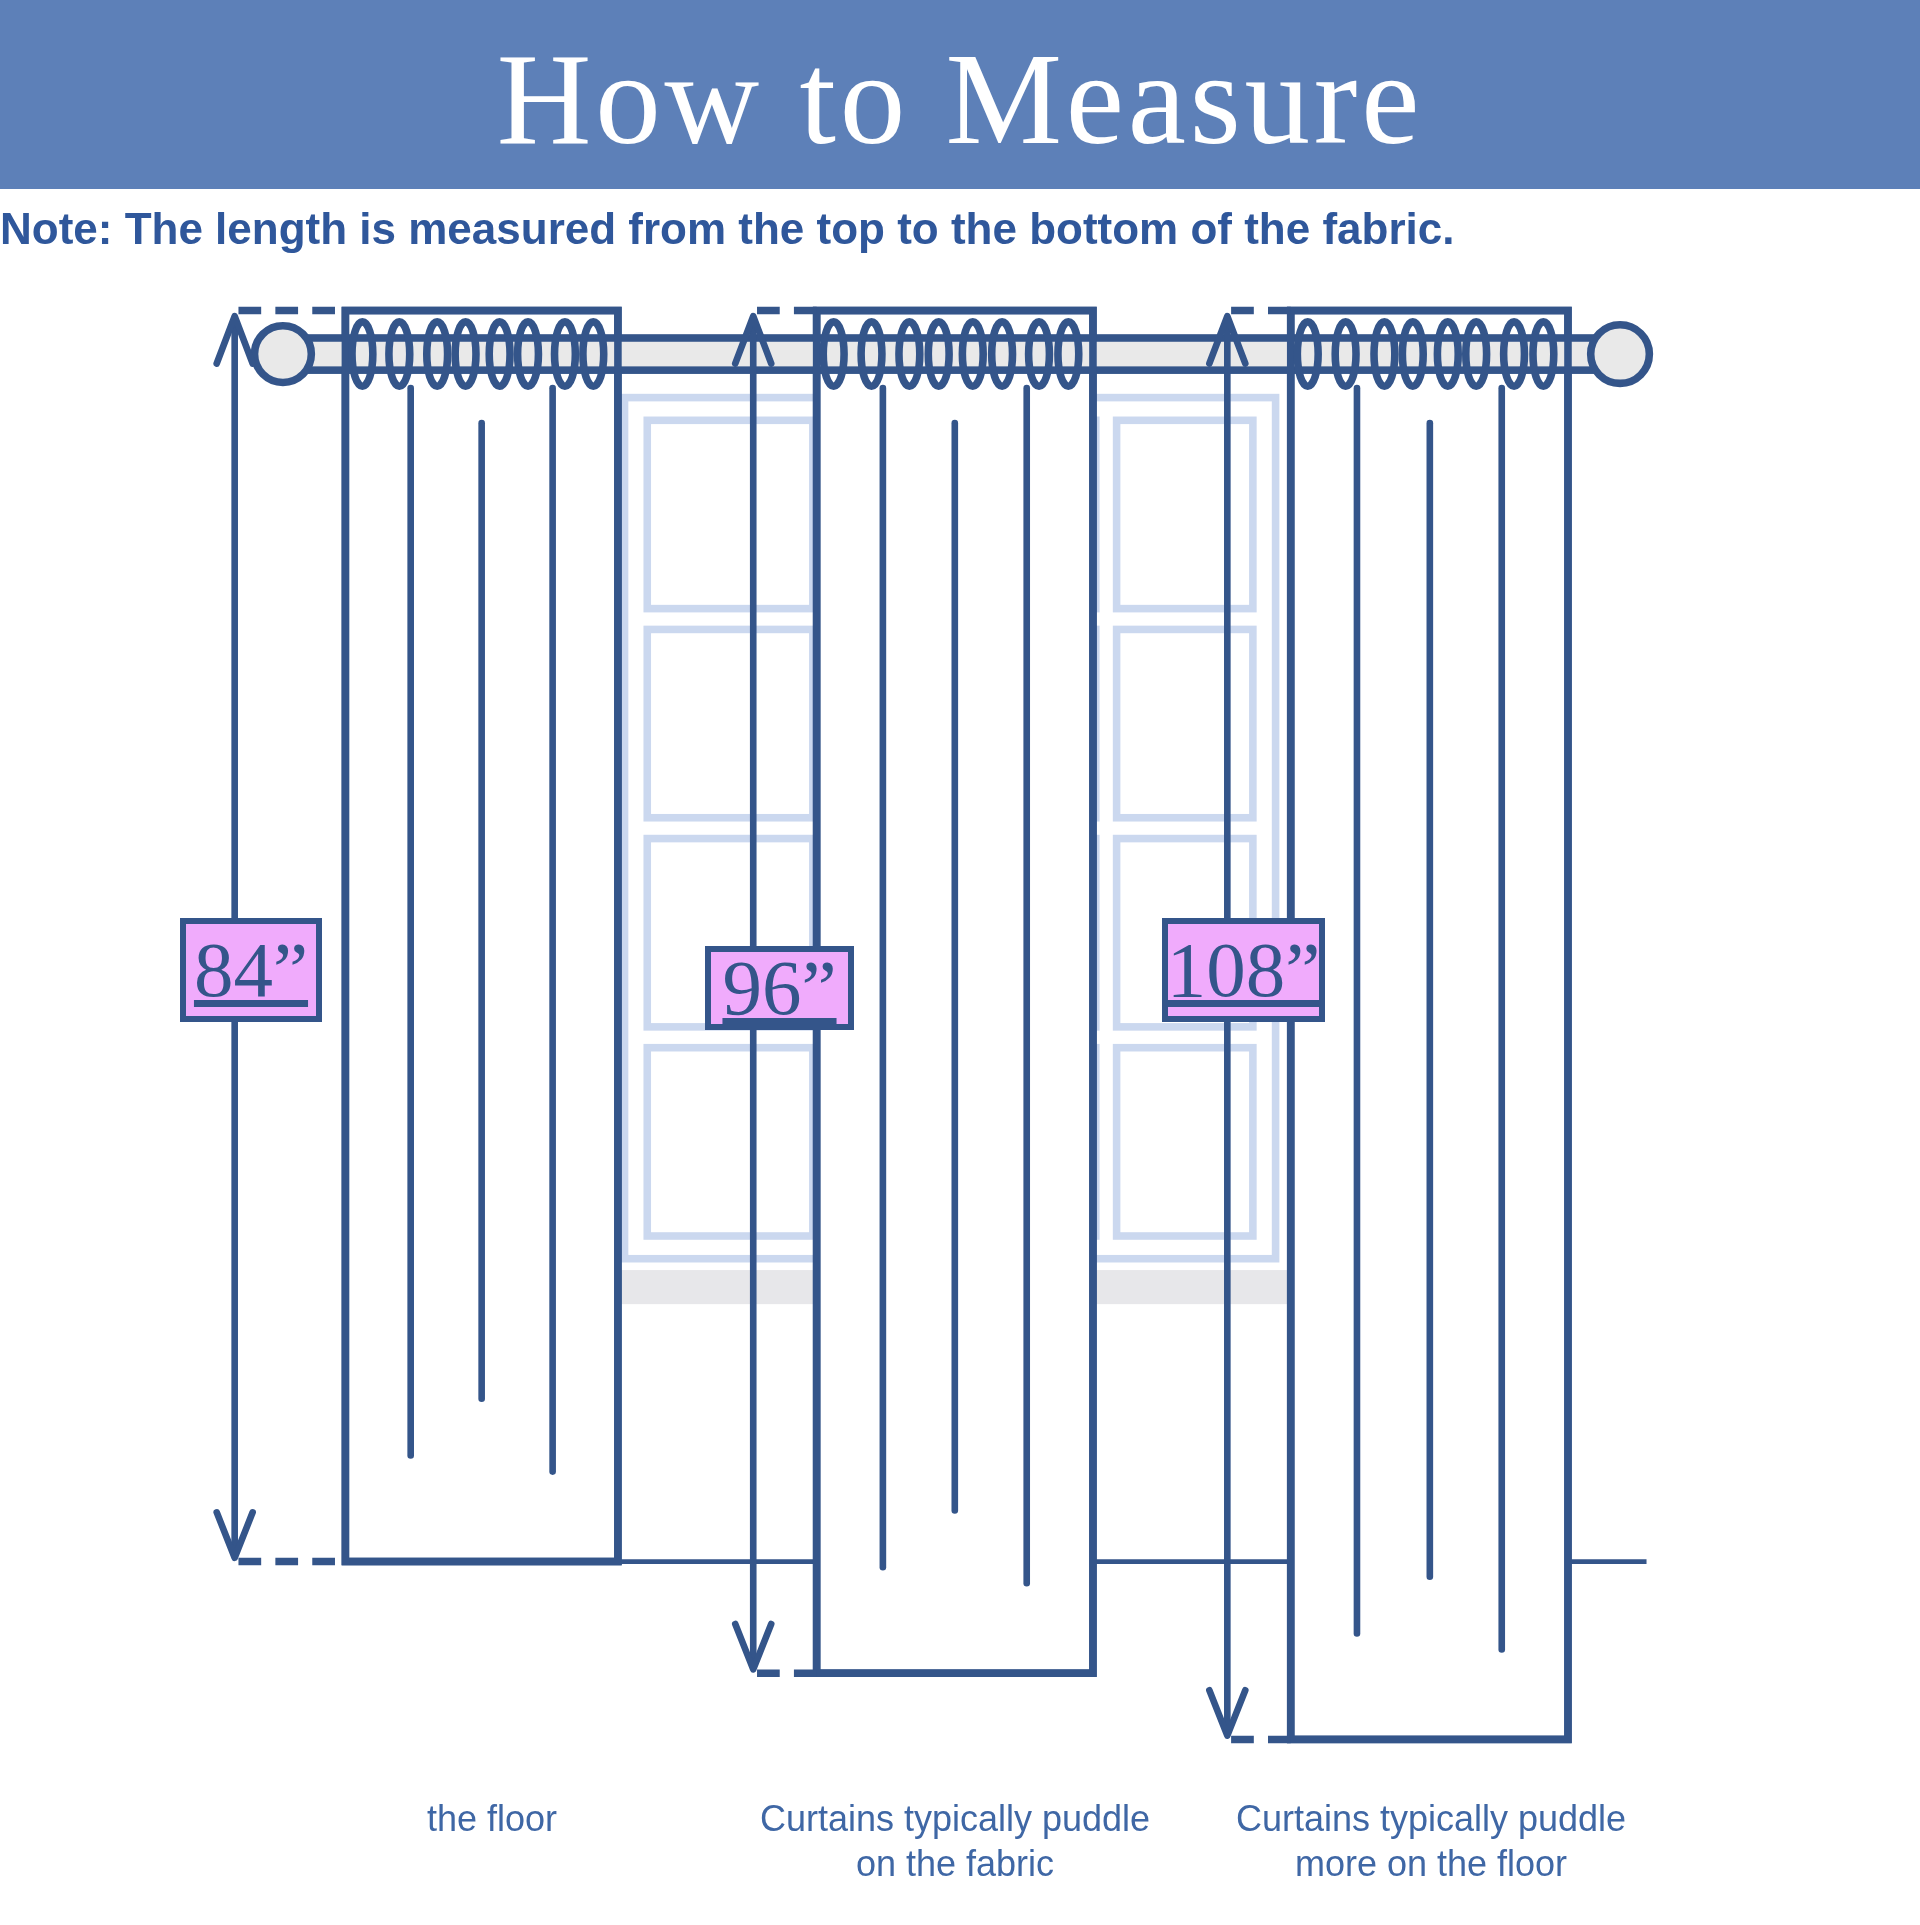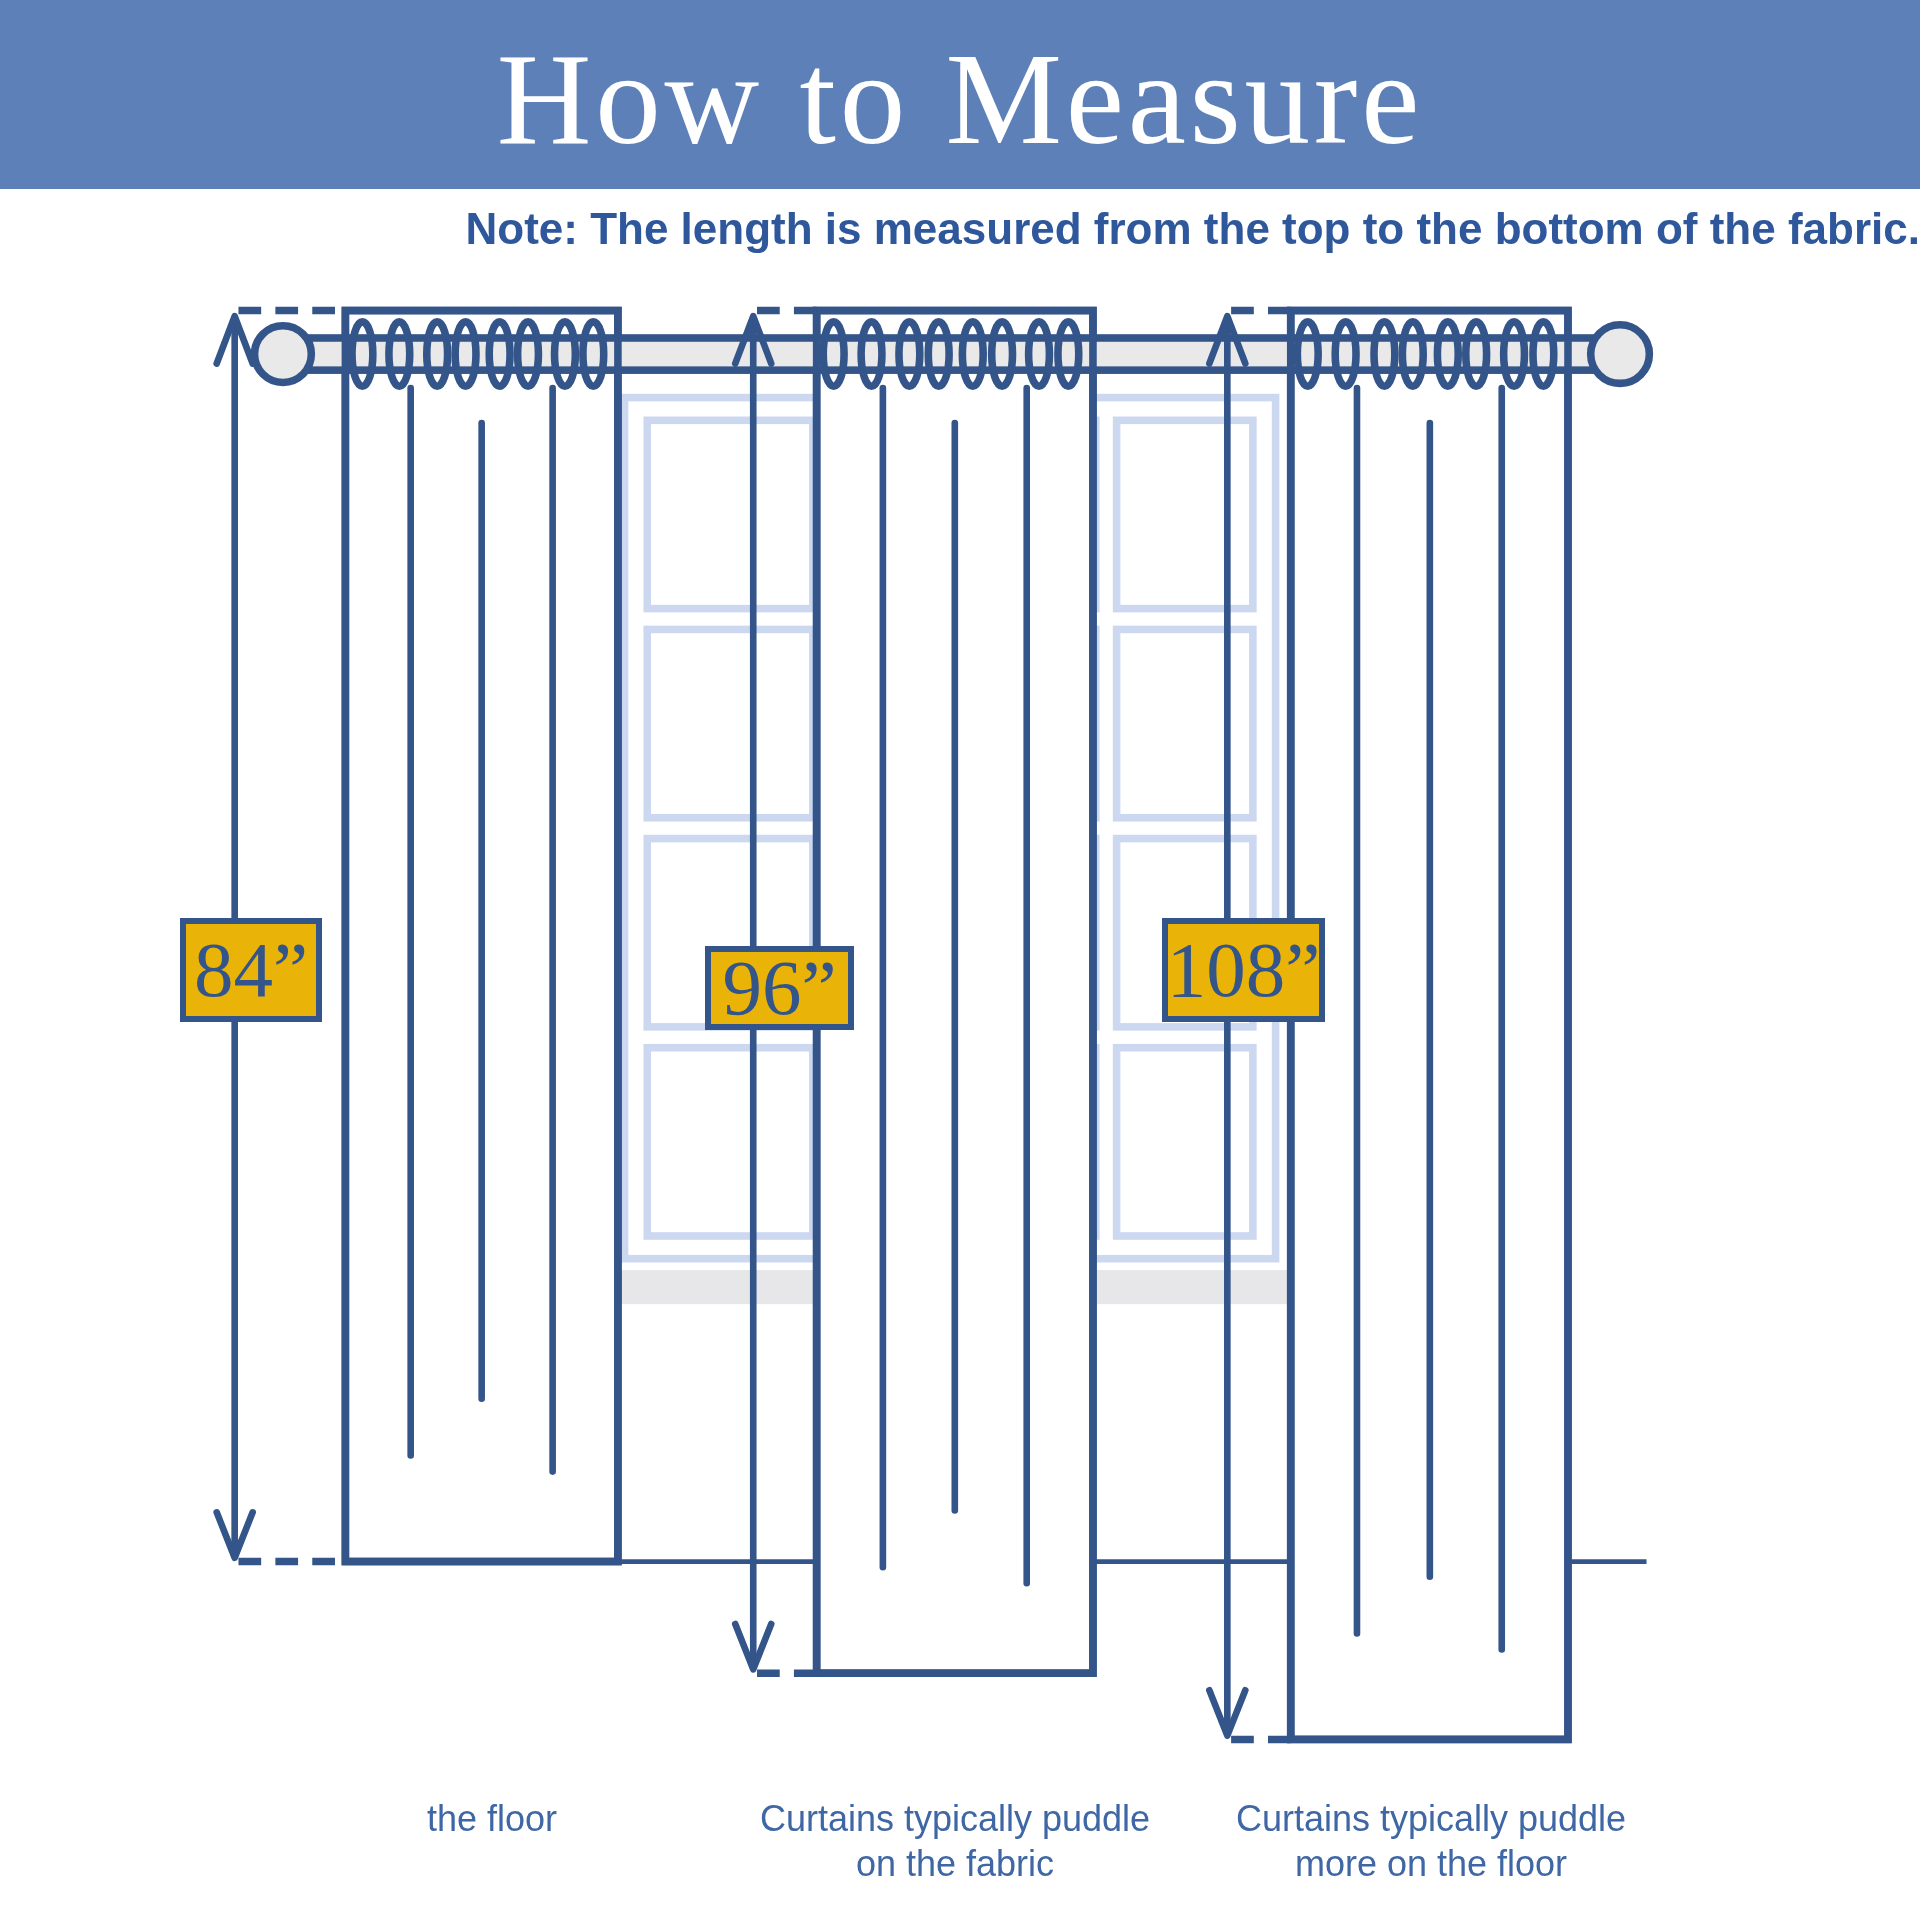--- a/index.html
+++ b/index.html
@@ -13,37 +13,37 @@
   }
   .band{
     position:absolute;top:0;left:0;width:1920px;height:189px;background:var(--band);
     display:flex;align-items:center;justify-content:center;
   }
   .title{
     font-family:"Liberation Serif",serif;font-weight:400;font-size:131px;color:#ffffff;
     letter-spacing:3.8px;white-space:nowrap;margin-top:7px;
   }
   .note{
-    position:absolute;top:204px;left:0;width:1920px;text-align:right;
+    position:absolute;top:204px;left:0;width:1920px;text-align:left;
     font-size:44px;font-weight:bold;color:var(--note);
   }
   svg.diagram{position:absolute;left:0;top:0;}
   .dk{stroke:var(--line);fill:none}
   .lt{stroke:var(--light);fill:none}.w8{stroke-width:8}.w5{stroke-width:5}
   .curtain{fill:#ffffff;stroke:var(--line);stroke-width:8}
   .restroke{fill:none;stroke:var(--line);stroke-width:8}
   .rodfill{fill:var(--rod);stroke:var(--line);stroke-width:8}
   .sill{fill:var(--sill);stroke:none}
   .dash{stroke:var(--line);stroke-width:8;stroke-dasharray:24 15;fill:none}
   .arrow{stroke:var(--line);stroke-width:7;fill:none;stroke-linecap:round;stroke-linejoin:round}
   .fold{stroke:var(--line);stroke-width:7;stroke-linecap:round;fill:none}
   .len-label{
-    position:absolute;background:#eab308;border:6.6px solid var(--line);box-sizing:border-box;
+    position:absolute;background:#f0abfc;border:6.6px solid var(--line);box-sizing:border-box;
     color:var(--line);font-family:"Liberation Serif",serif;font-size:79px;
-    display:flex;align-items:center;justify-content:center;white-space:nowrap;
+    display:flex;align-items:center;justify-content:center;white-space:nowrap;text-decoration:underline;
   }
   #label-0{left:180px;top:918px;width:142px;height:104px;}
   #label-1{left:705px;top:946px;width:149px;height:84px;}
   #label-2{left:1162px;top:918px;width:163px;height:104px;}
   .caption{
     position:absolute;top:1796px;width:492px;text-align:center;
     font-size:36px;line-height:45px;color:var(--caption);
   }
   .caption span{display:block;}
   #cap-0{left:246px;}

